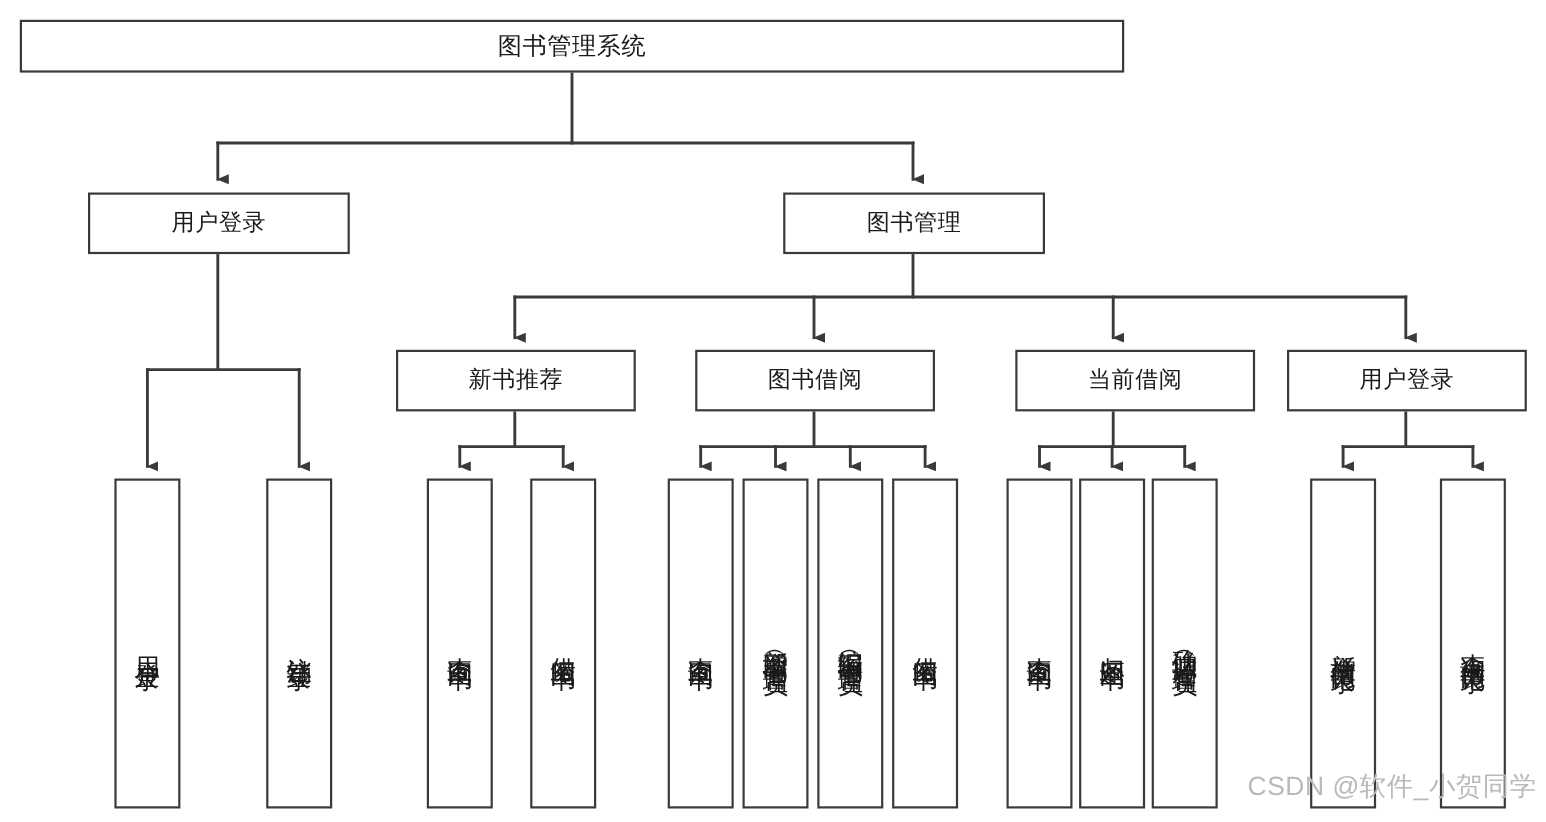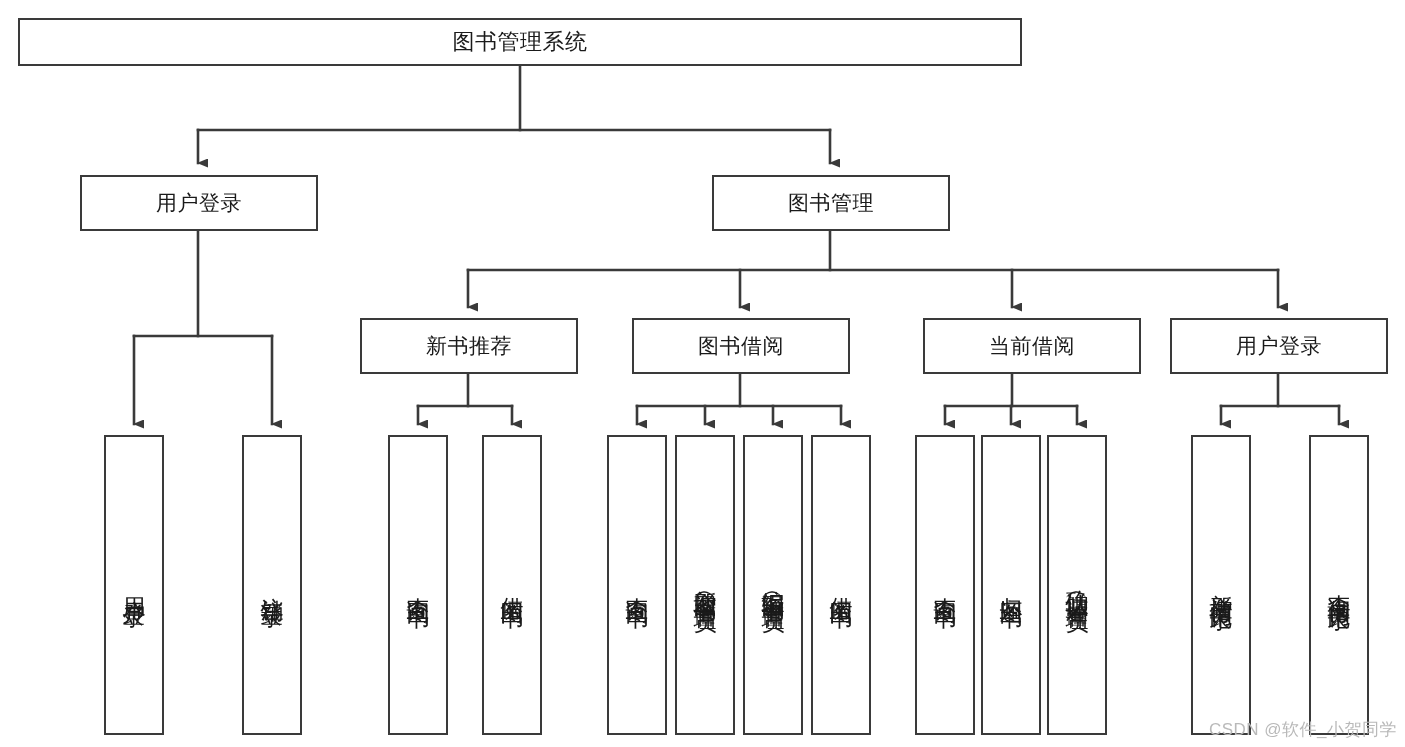--- a/index.html
+++ b/index.html
@@ -58,22 +58,22 @@
     writing-mode: vertical-rl;
     text-orientation: upright;
     font-size: 23px;
     line-height: 1.0;
     letter-spacing: 3px;
     max-height: 286px;
   }
   #watermark {
     position: absolute;
     right: 8px;
-    bottom: 6px;
-    font-size: 17px;
+    bottom: 16px;
+    font-size: 24px;
     color: #b9b9b9;
     letter-spacing: 0.5px;
     white-space: nowrap;
     font-family: "Liberation Sans", "DejaVu Sans", sans-serif;
   }
 </style>
 </head>
 <body>
 
 <div id="diagram-root">

